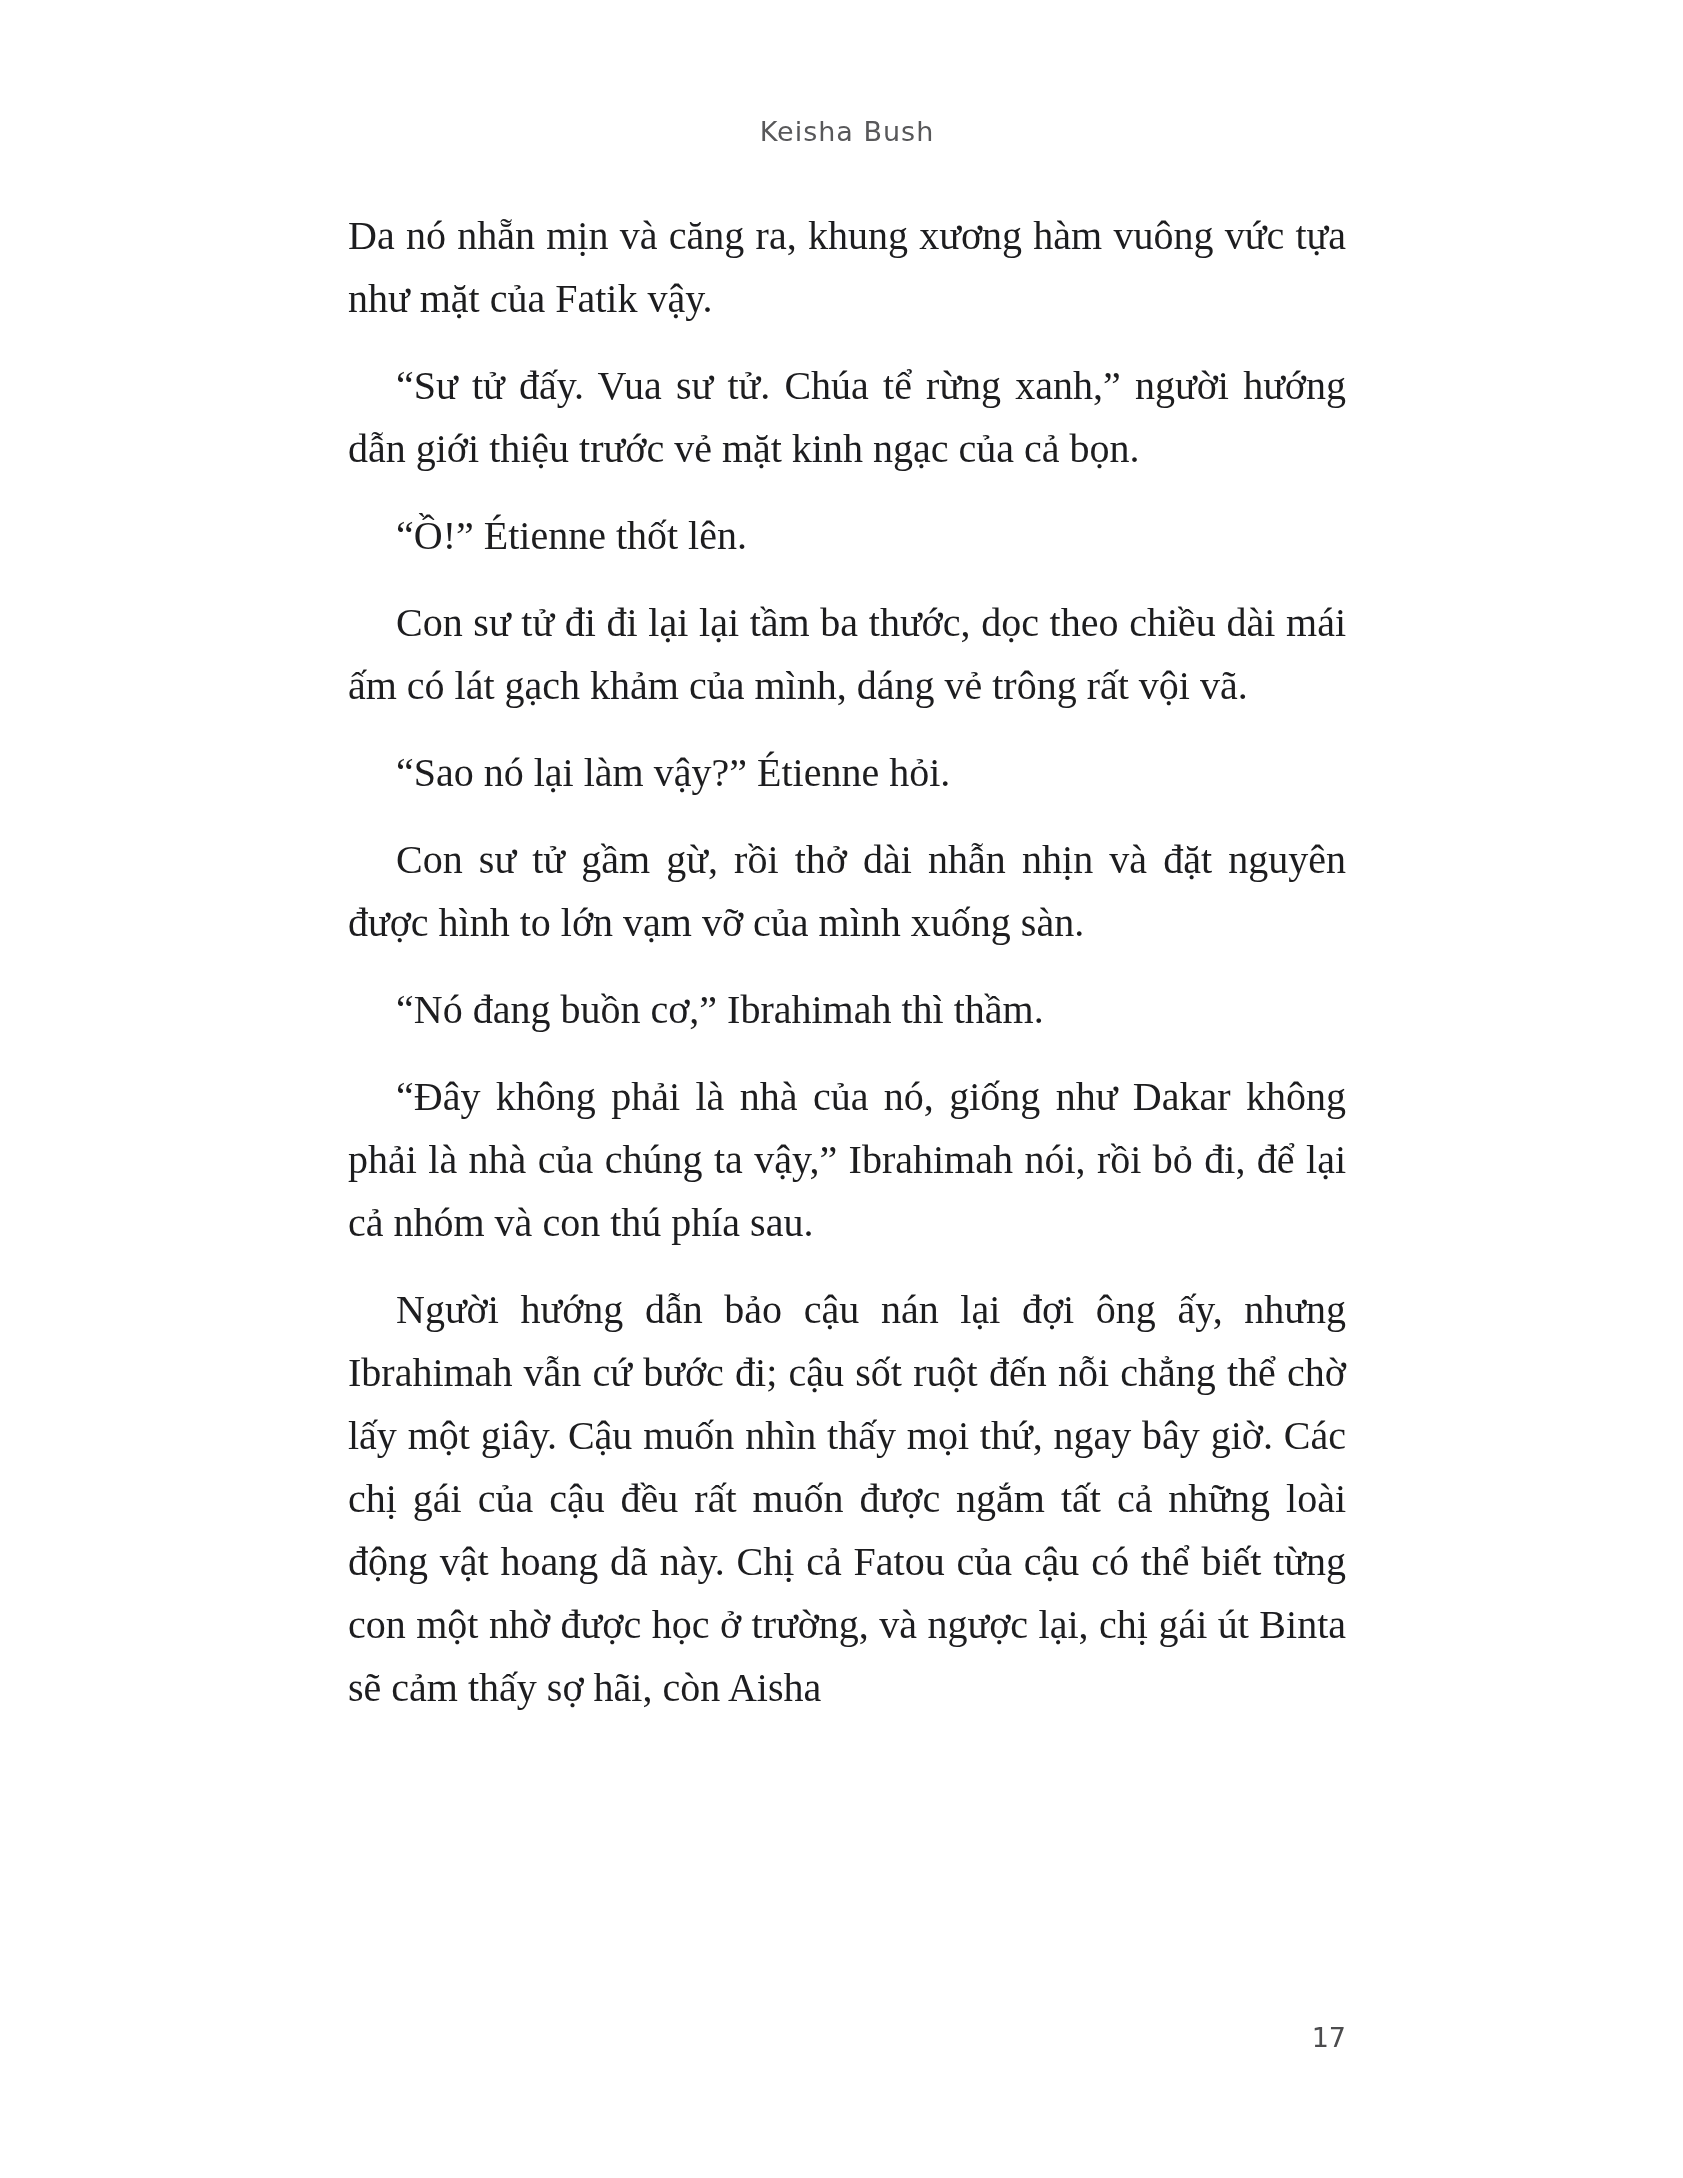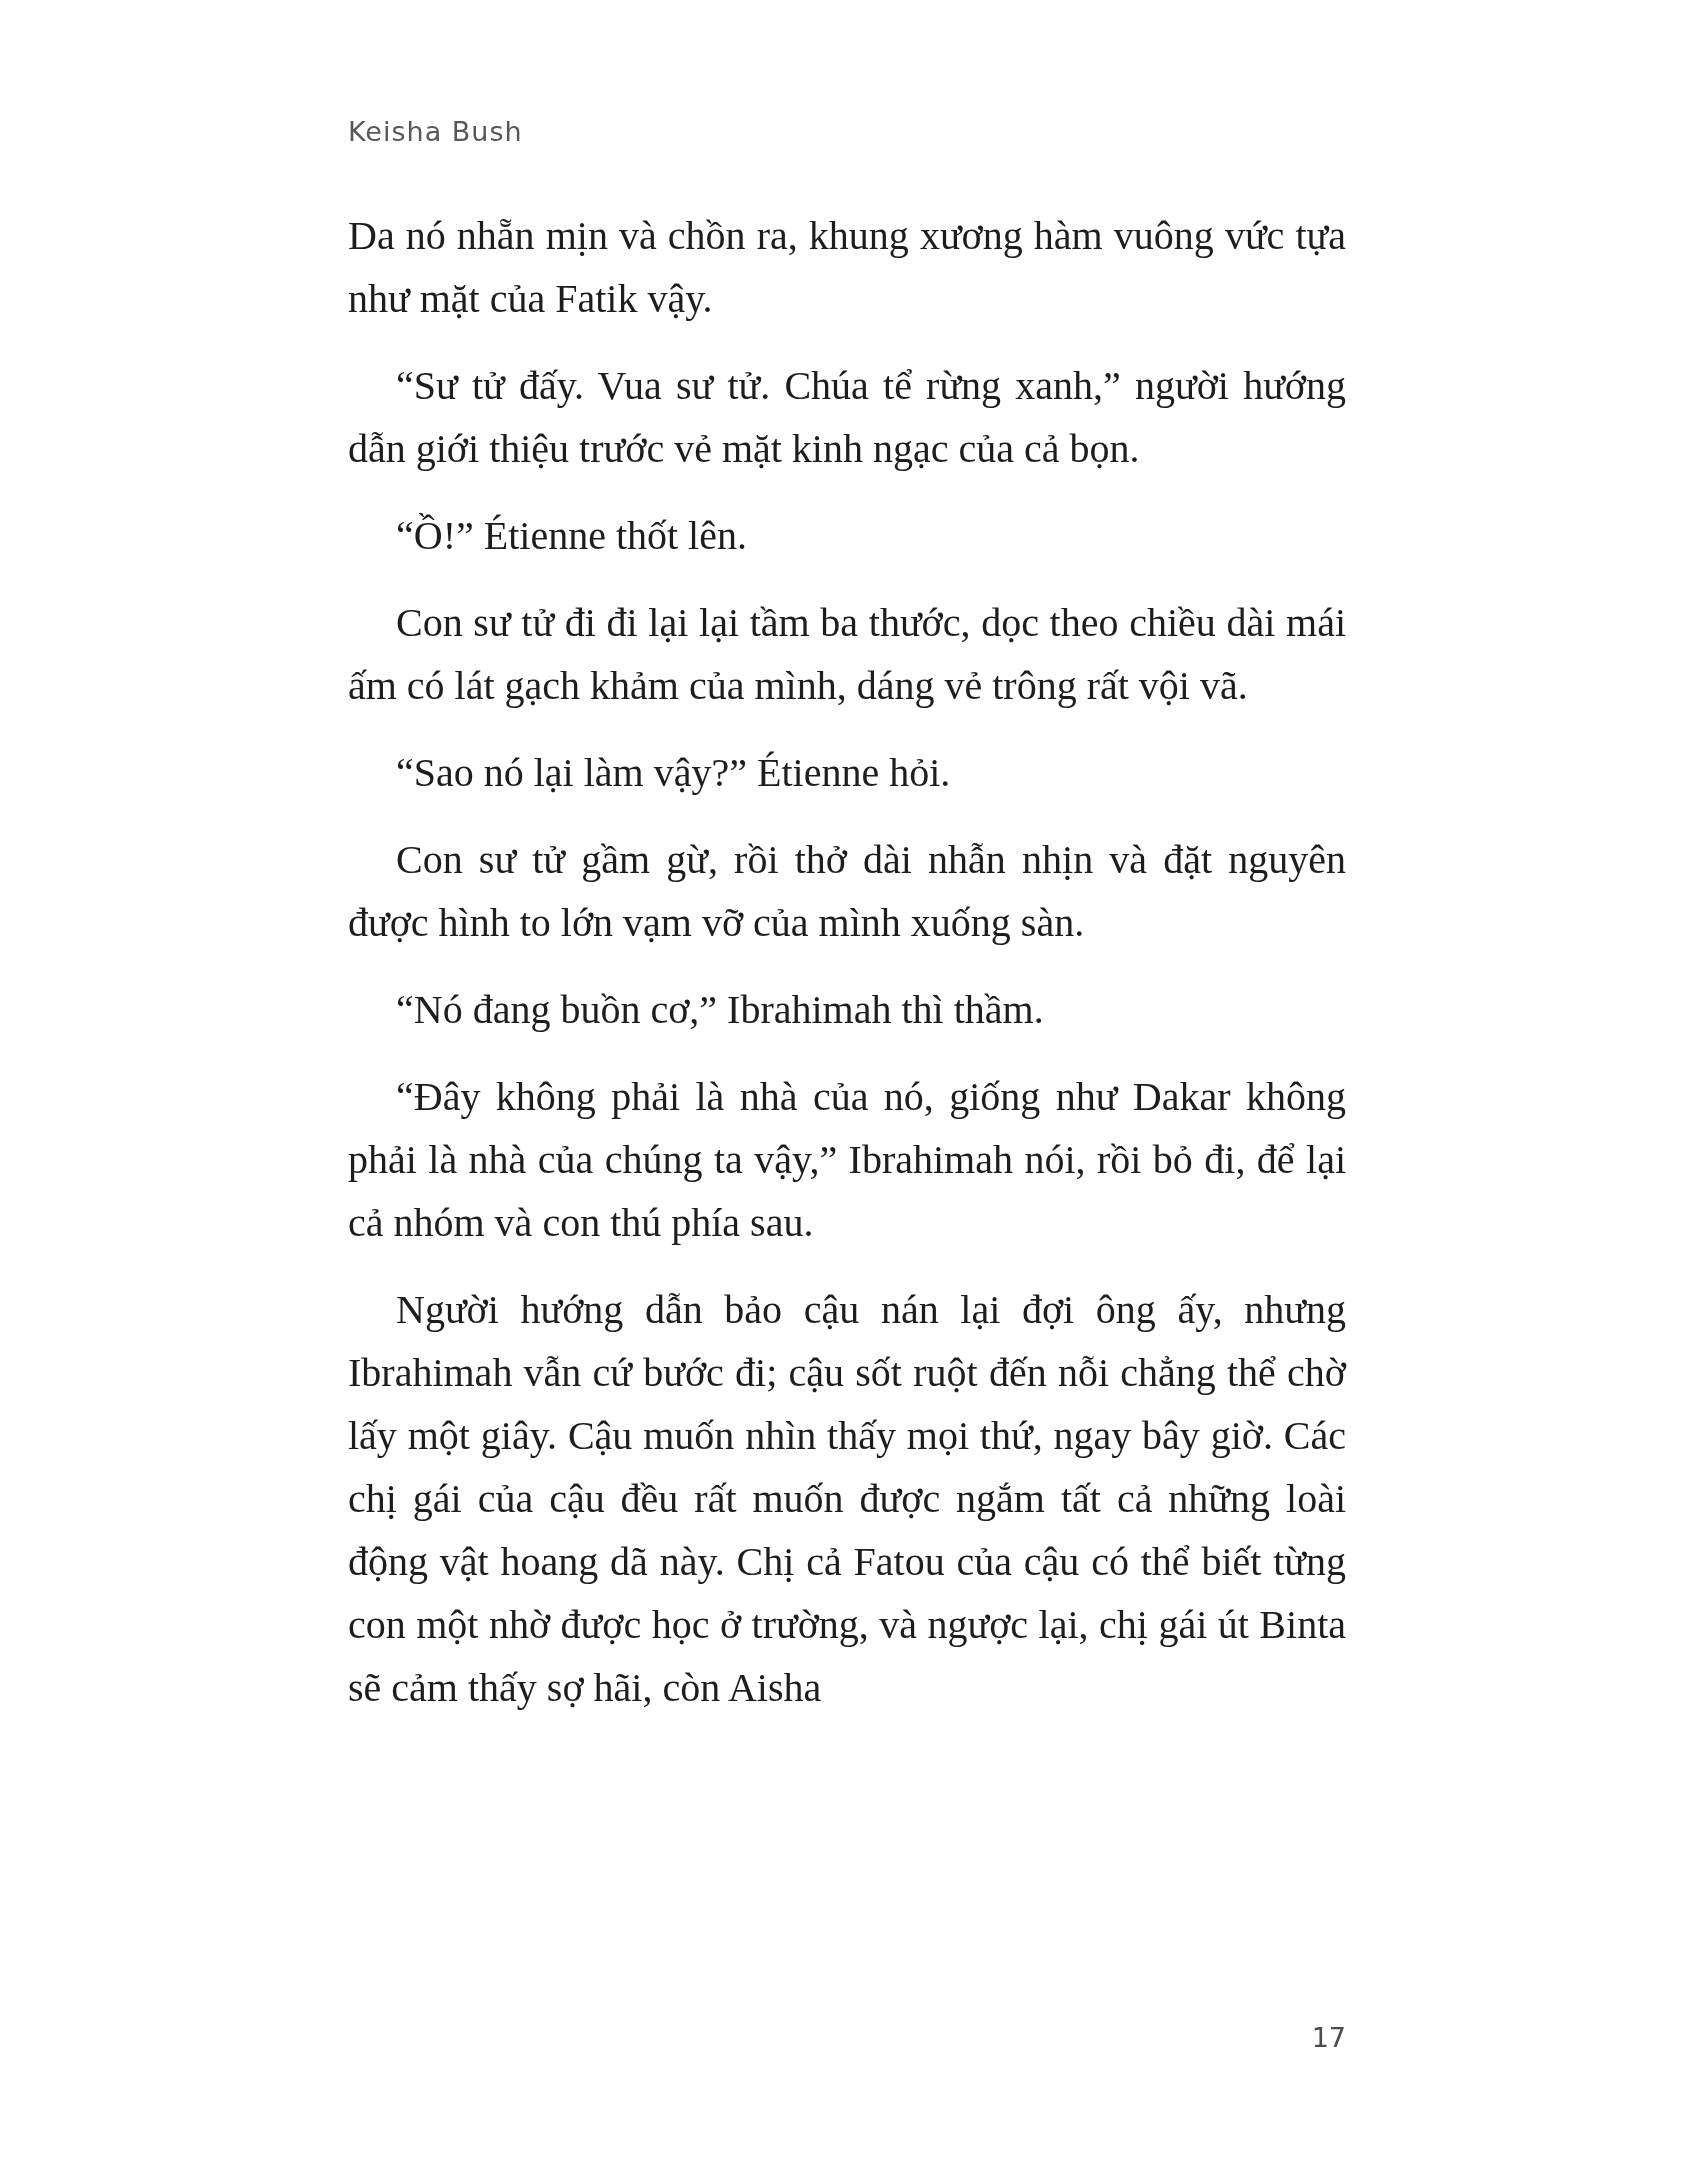--- a/index.html
+++ b/index.html
@@ -9,21 +9,21 @@
   }
   .page {
     position: relative;
     width: 1683px; height: 2178px;
     background: #ffffff;
     overflow: hidden;
   }
   .running-header {
     position: absolute;
     top: 113px; left: 348px; width: 998px;
-    text-align: left;
+    text-align: center;
     font-family: "DejaVu Sans", sans-serif;
     font-size: 27px;
     line-height: 38px;
     font-weight: 400;
     letter-spacing: 1px;
     color: #58585a;
   }
   .body-text {
     position: absolute;
     top: 204px; left: 348px; width: 998px;
@@ -49,21 +49,21 @@
 </head>
 <body>
 
 <div class="page" style="background: rgb(255, 255, 255);">
 
   <div class="running-header" style="color: rgb(88, 88, 90);">
     <span>Keisha Bush</span>
   </div>
 
   <div class="body-text" style="color: rgb(29, 29, 31);">
-      <p class="para">Da nó nhẵn mịn và chồn ra, khung xương hàm vuông vức tựa như mặt của Fatik vậy.</p>
+      <p class="para">Da nó nhẵn mịn và căng ra, khung xương hàm vuông vức tựa như mặt của Fatik vậy.</p>
       <p class="para indent">“Sư tử đấy. Vua sư tử. Chúa tể rừng xanh,” người hướng dẫn giới thiệu trước vẻ mặt kinh ngạc của cả bọn.</p>
       <p class="para indent">“Ồ!” Étienne thốt lên.</p>
       <p class="para indent">Con sư tử đi đi lại lại tầm ba thước, dọc theo chiều dài mái ấm có lát gạch khảm của mình, dáng vẻ trông rất vội vã.</p>
       <p class="para indent">“Sao nó lại làm vậy?” Étienne hỏi.</p>
       <p class="para indent">Con sư tử gầm gừ, rồi thở dài nhẫn nhịn và đặt nguyên được hình to lớn vạm vỡ của mình xuống sàn.</p>
       <p class="para indent">“Nó đang buồn cơ,” Ibrahimah thì thầm.</p>
       <p class="para indent">“Đây không phải là nhà của nó, giống như Dakar không phải là nhà của chúng ta vậy,” Ibrahimah nói, rồi bỏ đi, để lại cả nhóm và con thú phía sau.</p>
       <p class="para indent">Người hướng dẫn bảo cậu nán lại đợi ông ấy, nhưng Ibrahimah vẫn cứ bước đi; cậu sốt ruột đến nỗi chẳng thể chờ lấy một giây. Cậu muốn nhìn thấy mọi thứ, ngay bây giờ. Các chị gái của cậu đều rất muốn được ngắm tất cả những loài động vật hoang dã này. Chị cả Fatou của cậu có thể biết từng con một nhờ được học ở trường, và ngược lại, chị gái út Binta sẽ cảm thấy sợ hãi, còn Aisha</p>
     </div>
 

